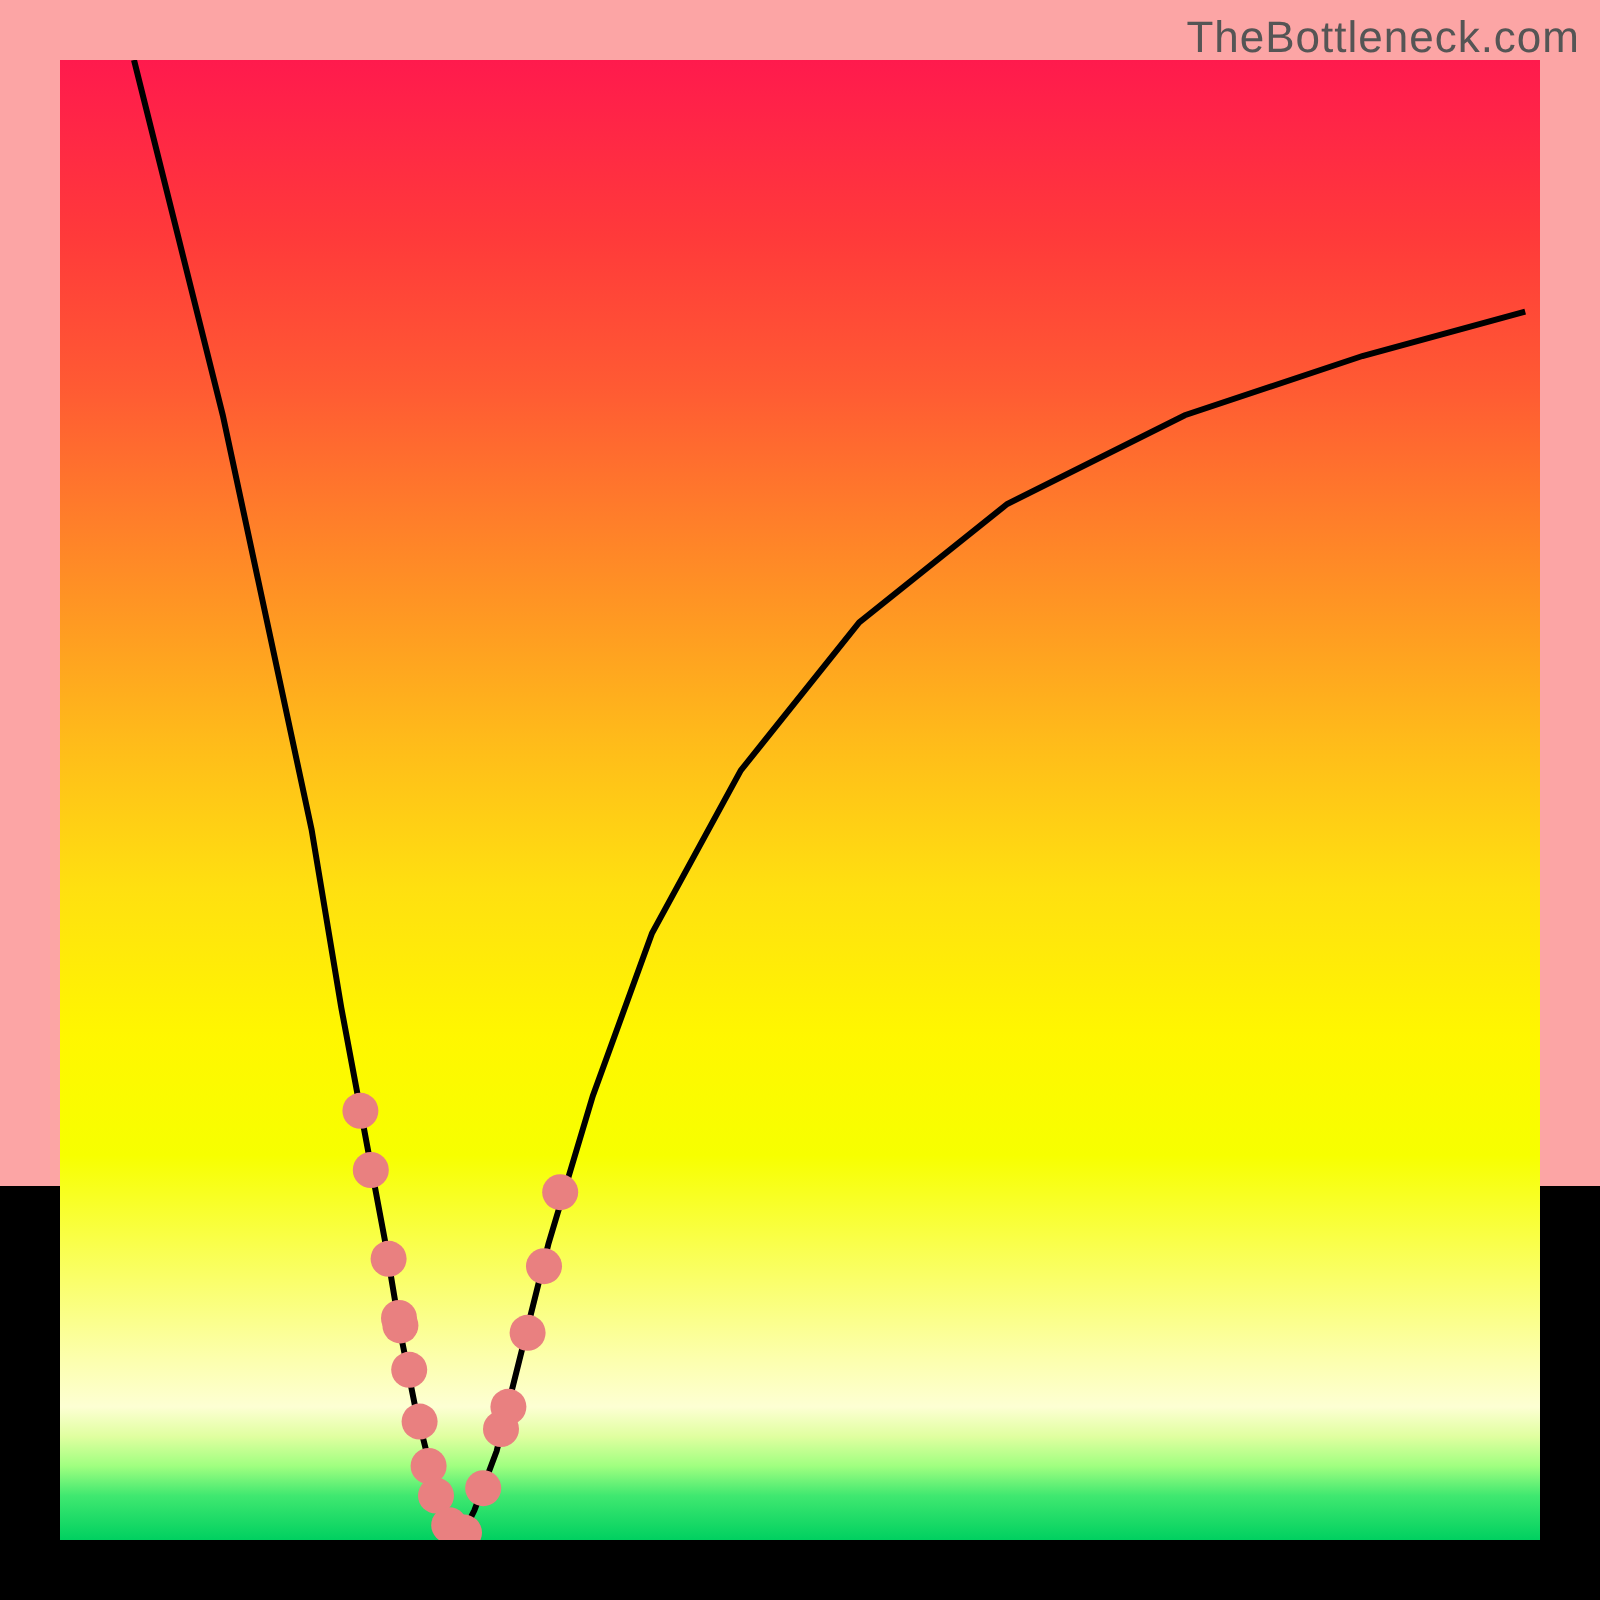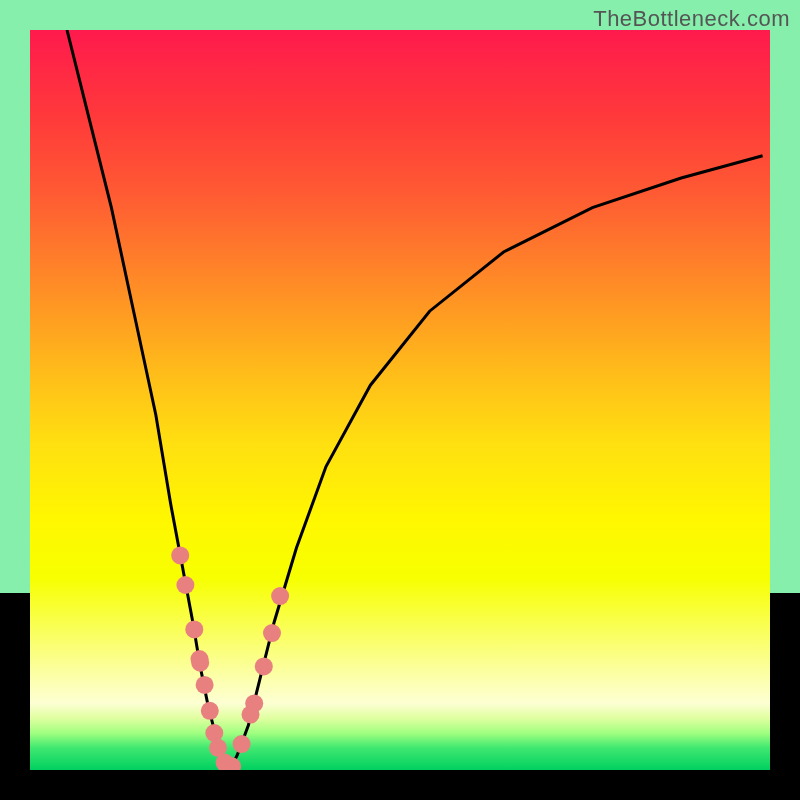--- a/index.html
+++ b/index.html
@@ -8,21 +8,21 @@
     width: 800px;
     height: 800px;
     overflow: hidden;
     background: #000;
     font-family: Arial, Helvetica, sans-serif;
   }
   .frame {
     position: relative;
     width: 800px;
     height: 593px;
-    background: #86efac;
+    background: #fca5a5;
   }
   .plot-area {
     position: absolute;
     left: 30px;
     top: 30px;
     width: 740px;
     height: 740px;
     background: linear-gradient(
       to bottom,
       #ff1a4d 0%,

